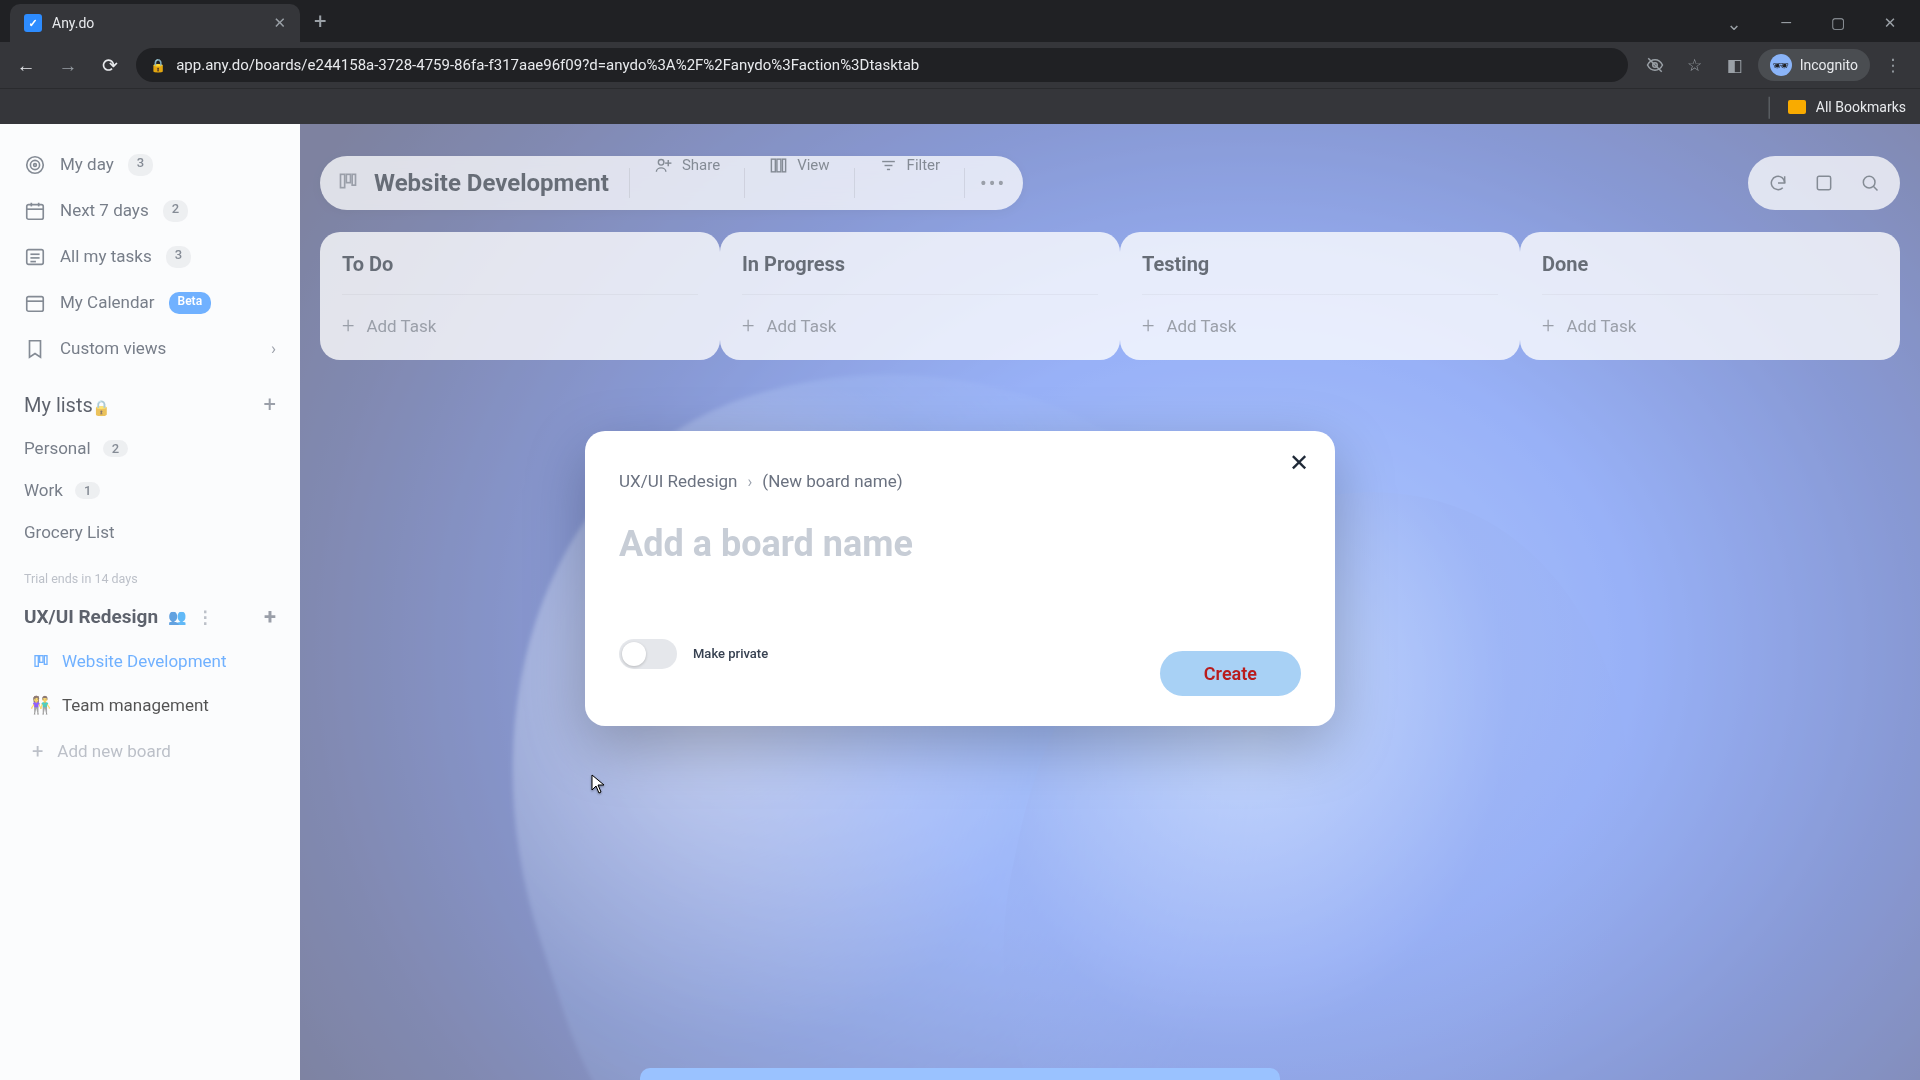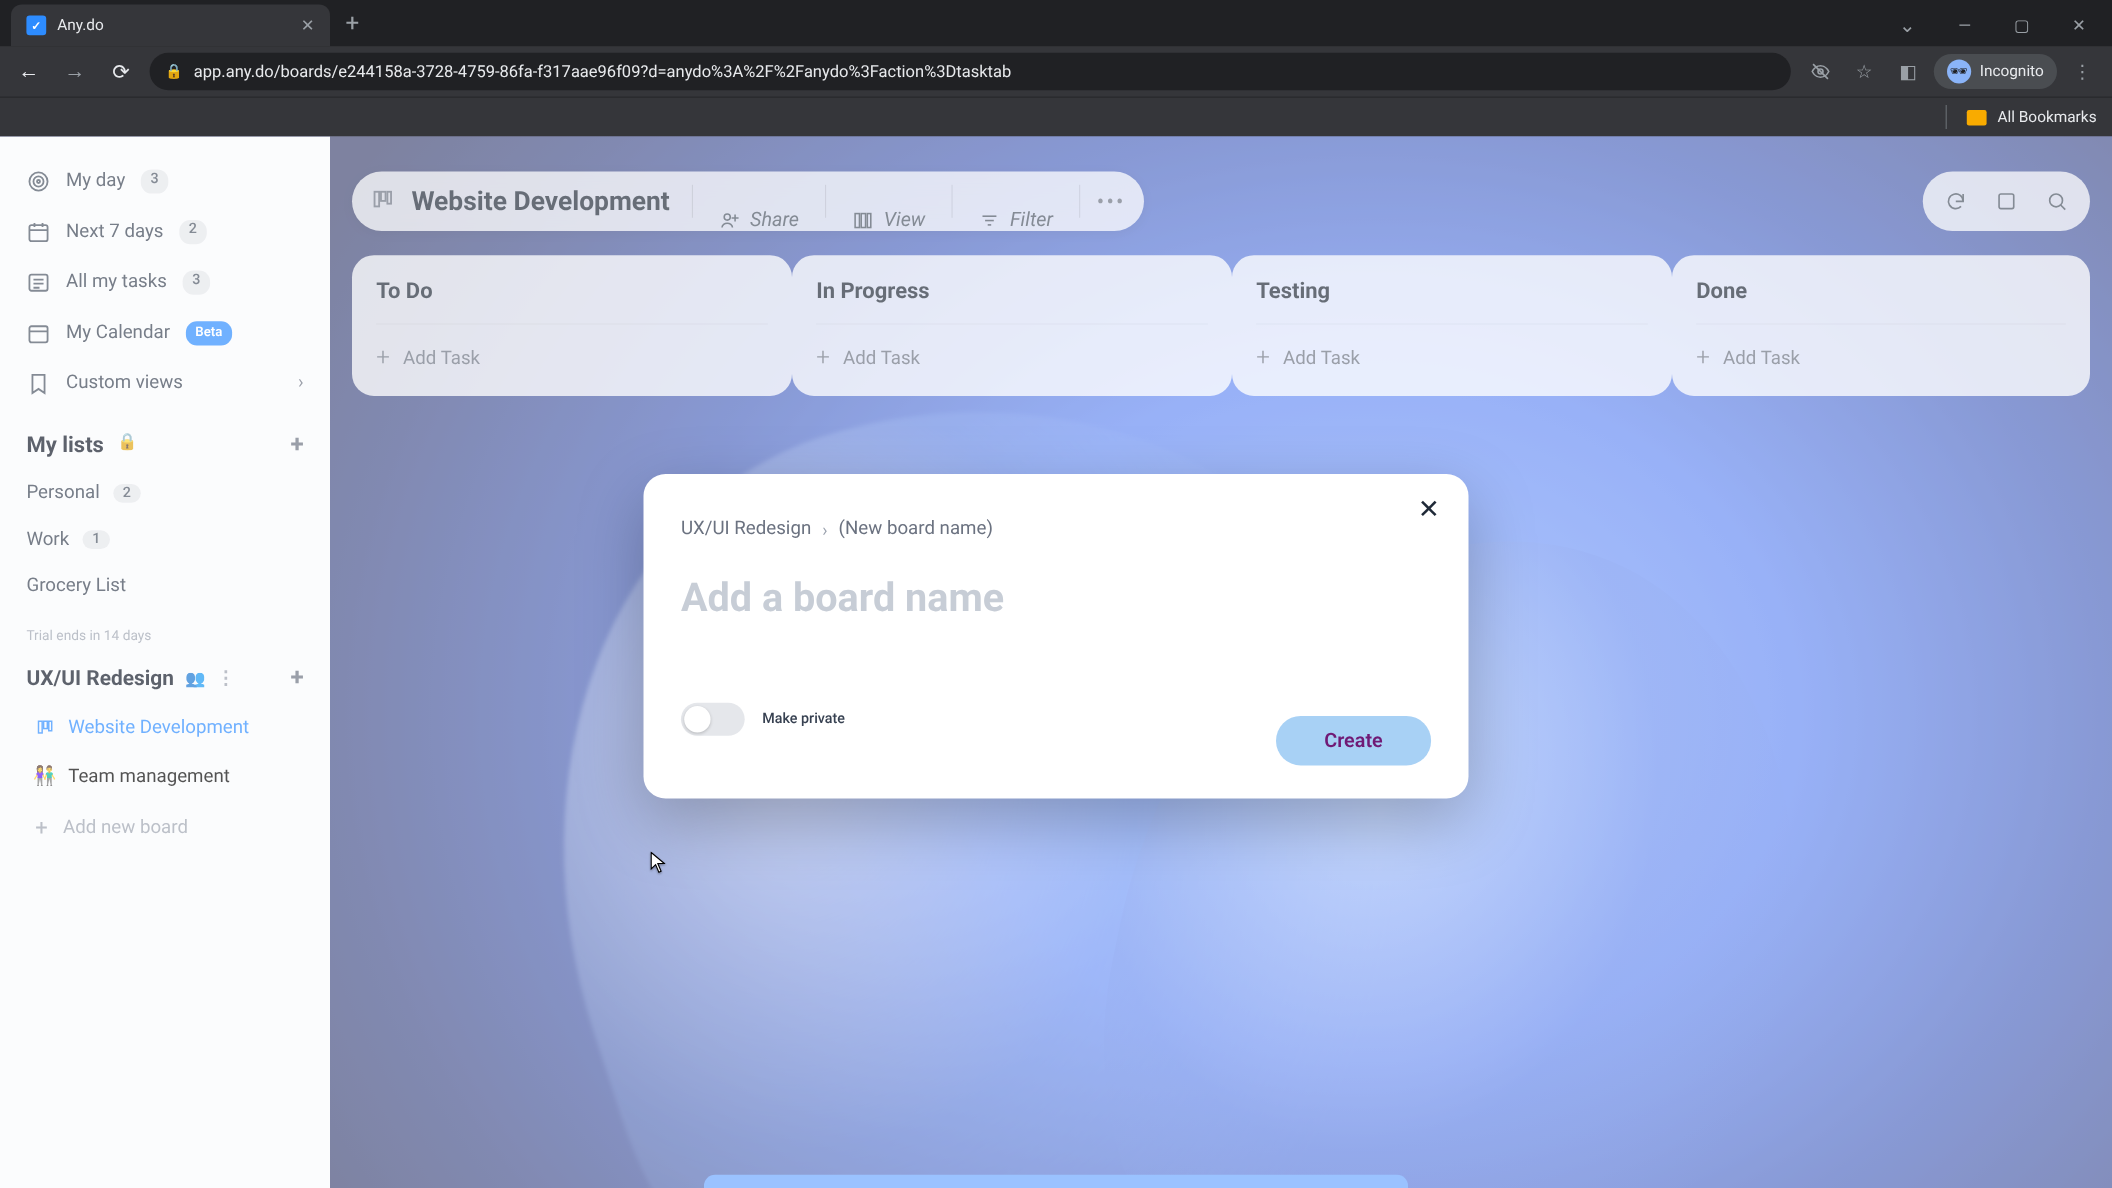--- a/index.html
+++ b/index.html
@@ -41,21 +41,21 @@
 .profile { display:flex; align-items:center; gap:14px; padding:6px 8px 18px;}
 .avatar { width:46px; height:46px; border-radius:50%; background: linear-gradient(135deg,#7a6a5a,#4a4038); border:2px solid #fff; box-shadow:0 1px 3px rgba(0,0,0,0.15);}
 .profile .name{font-size:18px;font-weight:600;color:#1a1a1a;}
 .profile .sub{font-size:15px;color:#6b7280;}
 .nav-item { display:flex; gap:14px; padding:10px 10px; color:#374151; font-size:17px; cursor:pointer; border-radius:8px;}
 .nav-item .ico{width:22px;height:22px;display:flex;align-items:center;justify-content:center;color:#4b5563;}
 .nav-item .ico svg{width:22px;height:22px;stroke:#4b5563;fill:none;stroke-width:1.8;}
 .count { background:#e5e7eb; color:#4b5563; font-size:13px; border-radius:10px; padding:1px 9px; font-weight:500;}
 .beta { background:#2d8cff; color:#fff; font-size:12px; border-radius:10px; padding:2px 9px; font-weight:600;}
 .chev-r { margin-left:auto; color:#6b7280; font-size:17px;}
-.section-head { display:flex; align-items:flex-start; padding:18px 10px 8px; font-size:20px; font-weight:700; color:#111827; gap:12px;}
+.section-head { display:flex; align-items:flex-end; padding:18px 10px 8px; font-size:20px; font-weight:400; color:#111827; gap:0;}
 .section-head .lock-ic{color:#9ca3af;font-size:15px;}
 .section-head .plus{margin-left:auto;color:#6b7280;font-size:22px;cursor:pointer;}
 .list-item { display:flex; align-items:center; gap:12px; padding:9px 10px; font-size:17px; color:#374151; cursor:pointer;}
 .trial { font-size:12.5px; color:#9ca3af; padding:16px 10px 6px;}
 .ws-head { display:flex;align-items:center;gap:10px;padding:8px 10px;font-size:19px;font-weight:700;color:#111827;}
 .ws-head .people{color:#9ca3af;font-size:15px;}
 .ws-head .dots{color:#9ca3af;font-size:17px;cursor:pointer;}
 .ws-head .plus{margin-left:auto;color:#6b7280;font-size:22px;cursor:pointer;}
 .board-item { display:flex; align-items:center; gap:12px; padding:10px 10px 10px 18px; font-size:17px; cursor:pointer;}
 .board-item.active{color:#2d8cff;}
@@ -64,21 +64,21 @@
 .board-item .bicon svg{width:16px;height:16px;stroke:#9ca3af;fill:none;stroke-width:2;}
 .add-board { display:flex;align-items:center;gap:14px;padding:10px 10px 10px 18px;color:#9ca3af;font-size:17px;cursor:pointer;}
 .add-board .pl{font-size:20px;}
 
 
 .main { position:absolute; left:300px; right:0; top:0; bottom:0; }
 .boardbar { position:absolute; top:32px; left:20px; display:flex; align-items:center; background:rgba(255,255,255,0.75); backdrop-filter:blur(10px); border-radius:28px; height:54px; padding:0 8px 0 18px; gap:6px; box-shadow:0 2px 10px rgba(0,0,0,0.08);}
 .boardbar .bicon svg{width:20px;height:20px;stroke:#6b7280;fill:none;stroke-width:2;}
 .boardbar .title{font-size:24px;font-weight:700;color:#1f2937;padding:0 14px 0 10px;}
 .bb-sep{width:1px;height:30px;background:rgba(0,0,0,0.12);}
-.bb-btn{display:flex;align-items:flex-end;gap:9px;padding:0 18px;height:100%;color:#4b5563;font-size:18px;cursor:pointer;font-style:italic;}
+.bb-btn{display:flex;align-items:flex-start;gap:9px;padding:0 18px;height:100%;color:#4b5563;font-size:15px;cursor:pointer;}
 .bb-btn svg{width:19px;height:19px;stroke:#4b5563;fill:none;stroke-width:1.8;}
 .bb-more{width:44px;display:flex;align-items:center;justify-content:center;color:#6b7280;font-size:20px;cursor:pointer;letter-spacing:2px;}
 
 .rightbar{position:absolute;top:32px;right:20px;display:flex;align-items:center;background:rgba(255,255,255,0.75);border-radius:28px;height:54px;padding:0 10px;gap:6px;}
 .rb-btn{width:40px;height:40px;display:flex;align-items:center;justify-content:center;color:#4b5563;cursor:pointer;}
 .rb-btn svg{width:20px;height:20px;stroke:#4b5563;fill:none;stroke-width:1.8;}
 
 .columns{position:absolute;top:108px;left:20px;right:0;display:flex;}
 .col{width:400px;background:rgba(255,255,255,0.78);border-radius:20px;padding:20px 22px 16px;}
 .col-title{font-size:20px;font-weight:700;color:#1f2937;padding-bottom:18px;border-bottom:1px solid rgba(0,0,0,0.06);margin-bottom:12px;}
@@ -94,21 +94,21 @@
 .modal{position:absolute;left:50%;top:50%;transform:translate(-50%,-58%);width:750px;background:#fff;border-radius:20px;box-shadow:0 20px 60px rgba(0,0,0,0.25);padding:40px 34px 30px;}
 .modal .close{position:absolute;top:16px;right:20px;font-size:24px;color:#1f2937;cursor:pointer;width:32px;height:32px;display:flex;align-items:center;justify-content:center;}
 .crumb{display:flex;align-items:center;gap:10px;color:#6b7280;font-size:17px;margin-bottom:26px;}
 .crumb .ch{color:#9ca3af;font-size:16px;}
 .board-input{width:100%;border:none;outline:none;font-size:36px;font-weight:700;color:#1f2937;padding:6px 0 34px;}
 .board-input::placeholder{color:#c7cdd6;font-weight:700;}
 .modal-foot{display:flex;align-items:center;gap:16px;padding-top:12px;}
 .toggle{width:58px;height:30px;border-radius:15px;background:#e5e7eb;position:relative;cursor:pointer;}
 .toggle .knob{position:absolute;left:3px;top:3px;width:24px;height:24px;border-radius:50%;background:#fff;box-shadow:0 1px 3px rgba(0,0,0,0.2);}
 .tg-label{font-size:13px;color:#374151;font-weight:500;}
-.create-btn{margin-left:auto;background:#a8d1f5;color:#701a75;font-size:18px;font-weight:600;border:none;border-radius:24px;padding:12px 44px;cursor:pointer;margin-top:40px;}
+.create-btn{margin-left:auto;background:#a8d1f5;color:#b91c1c;font-size:18px;font-weight:600;border:none;border-radius:24px;padding:12px 44px;cursor:pointer;margin-top:40px;}
 
 .cursor{position:absolute;left:591px;top:650px;width:14px;height:20px;pointer-events:none;}
 .cursor svg{filter:drop-shadow(0 1px 1px rgba(0,0,0,0.4));}
 </style>
 </head>
 <body>
 
 <div class="browser">
 
   <div class="titlebar">

